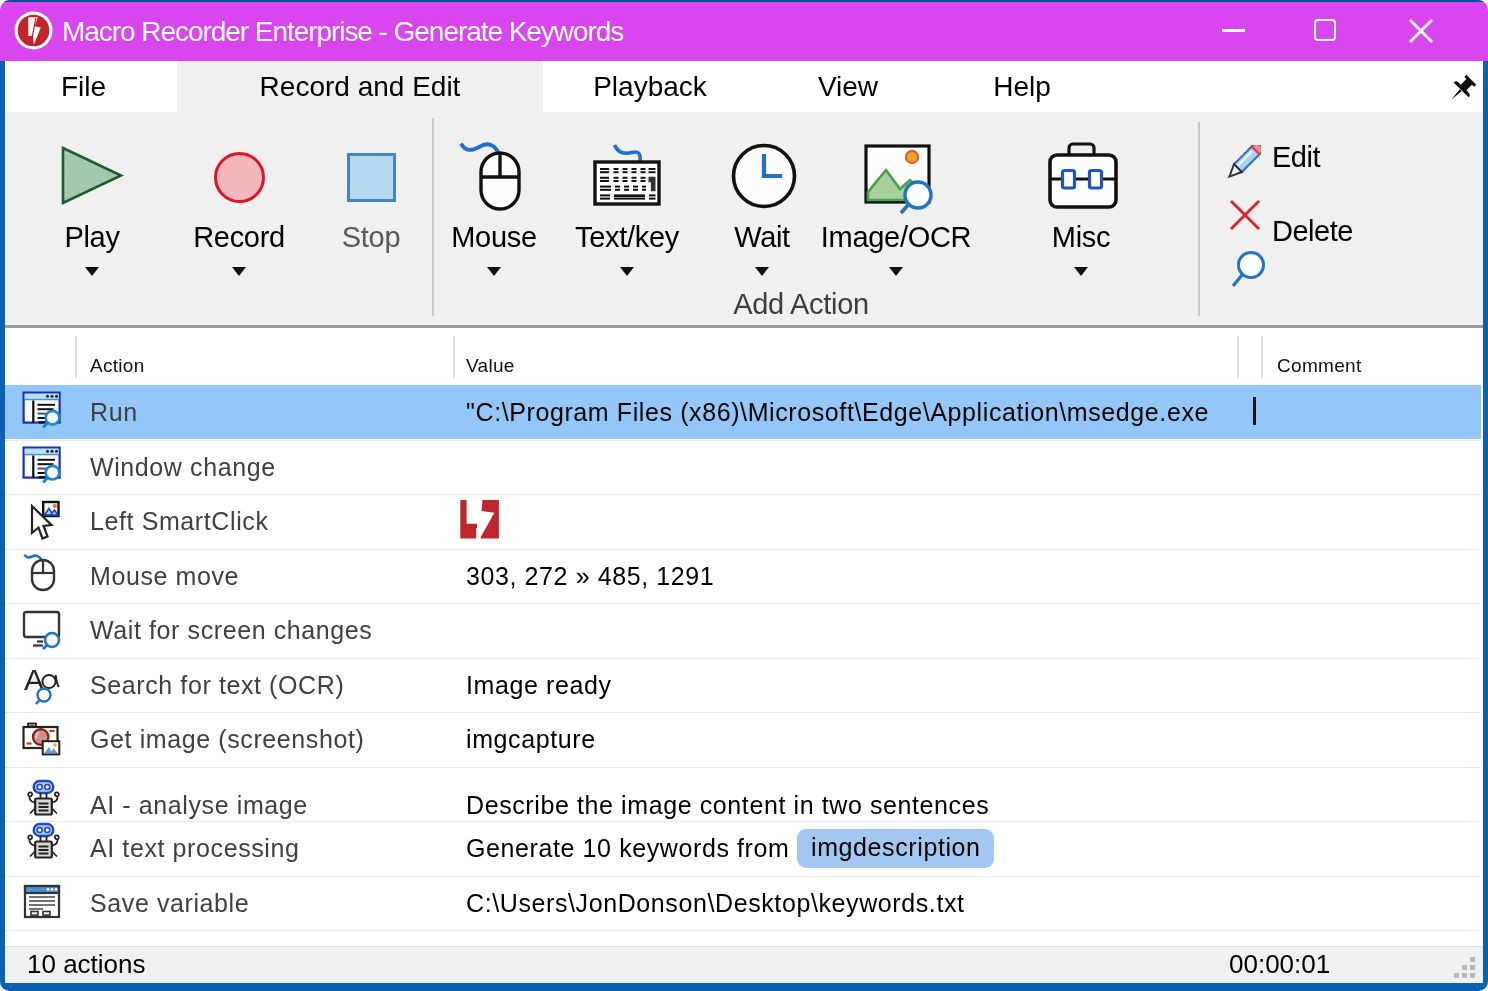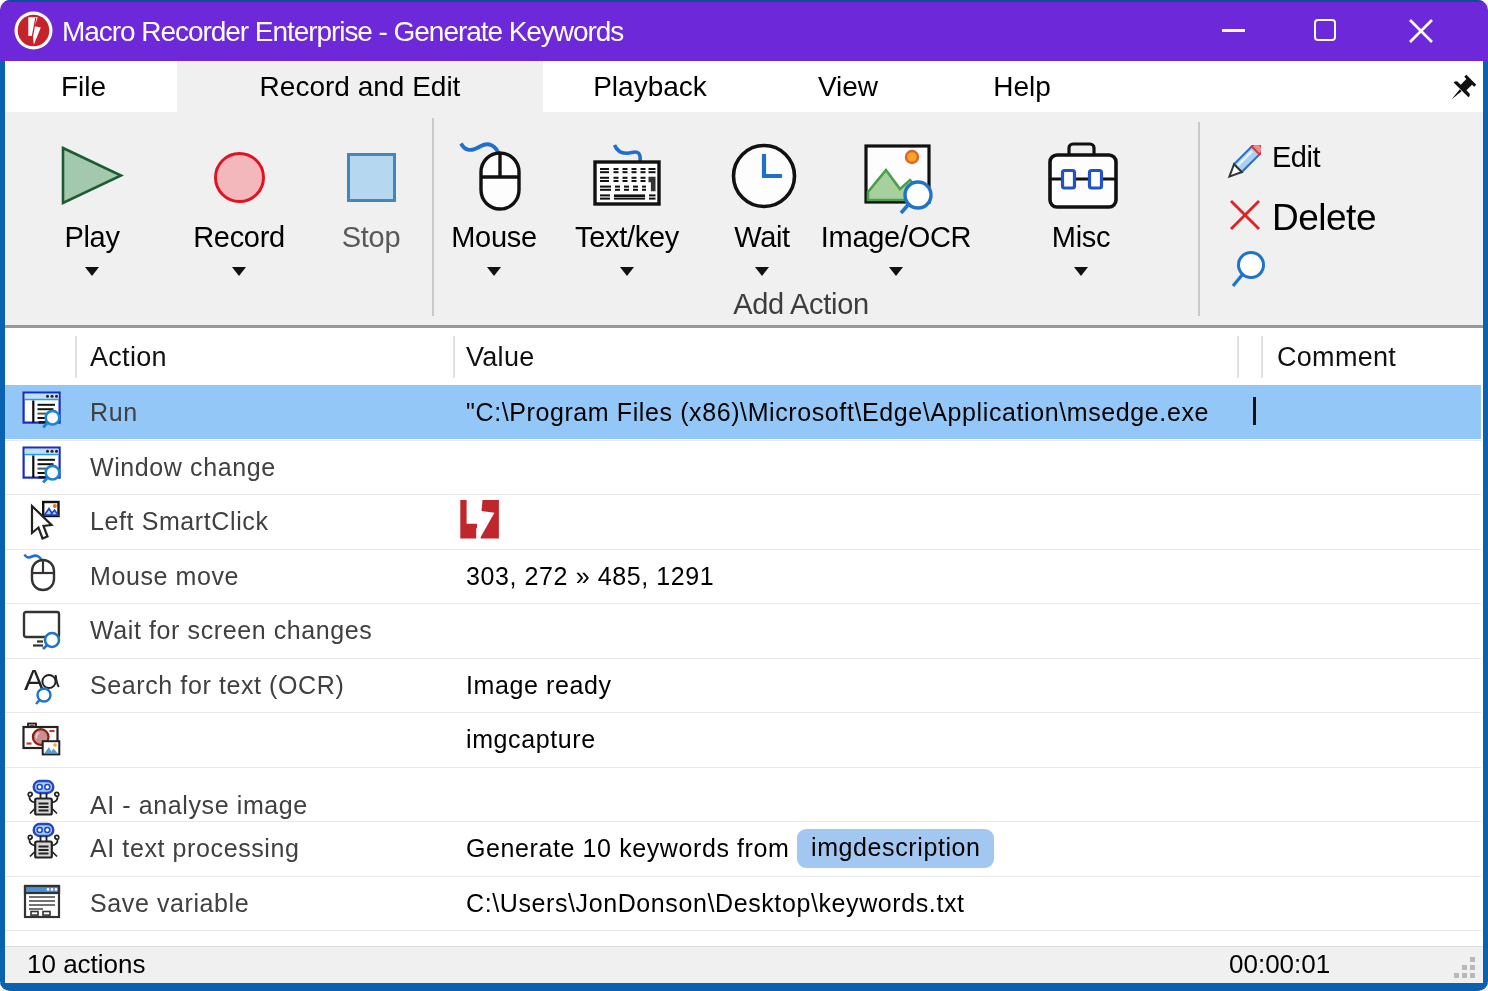--- a/index.html
+++ b/index.html
@@ -2,41 +2,41 @@
 <html><head>
 <meta charset="utf-8">
 <style>
   html,body{margin:0;padding:0;background:#fff;}
   body{width:1488px;height:991px;position:relative;overflow:hidden;
        font-family:"Liberation Sans", sans-serif;}
   .abs{position:absolute;}
   #win{position:absolute;left:0;top:0;width:1488px;height:991px;
        border-radius:10px;overflow:hidden;background:#fff;}
   
-  #title{position:absolute;left:0;top:0;width:1488px;height:61px;background:#6d28d9;}
+  #title{position:absolute;left:0;top:0;width:1488px;height:61px;background:#d946ef;}
   #title .txt{position:absolute;left:62px;top:16px;color:#fff;font-size:28px;letter-spacing:-1.05px;}
   
   #bl{position:absolute;left:0;top:61px;width:5px;bottom:0;background:#0a61b0;}
   #br{position:absolute;right:0;top:61px;width:5px;bottom:0;background:#0a61b0;}
   #bb{position:absolute;left:0;bottom:0;width:1488px;height:8px;background:#0a61b0;}
   
   #menu{position:absolute;left:5px;top:61px;width:1478px;height:51px;background:#fff;}
   .mtab{position:absolute;top:0;height:51px;font-size:28px;color:#000;display:flex;
         align-items:center;justify-content:center;}
   
   #ribbon{position:absolute;left:5px;top:112px;width:1478px;height:213px;background:#f0f0f0;}
   #ribbonline{position:absolute;left:5px;top:325px;width:1478px;height:3px;background:#999;}
   .rlabel{position:absolute;font-size:29px;color:#000;transform:translateX(-50%);white-space:nowrap;letter-spacing:-0.3px;}
   .darr{position:absolute;width:0;height:0;border-left:7px solid transparent;
         border-right:7px solid transparent;border-top:9px solid #111;transform:translateX(-50%);}
   .vsep{position:absolute;width:2px;background:#c9c9c9;}
   
   #table{position:absolute;left:5px;top:328px;width:1478px;height:618px;background:#fff;}
   .hsep{position:absolute;width:2px;top:8px;height:42px;background:#e0e0e0;}
-  .htext{position:absolute;top:0;height:58px;font-size:27px;color:#101010;display:flex;align-items:center;letter-spacing:0.3px;}
+  .htext{position:absolute;top:9px;height:58px;font-size:19px;color:#101010;display:flex;align-items:center;letter-spacing:0.3px;}
   .row{position:absolute;left:0;width:1476px;height:55px;}
   .rowline{position:absolute;left:0;width:1476px;height:1px;background:#e9e9e9;}
   .atext{position:absolute;left:85px;top:0;height:55px;font-size:25px;color:#404040;display:flex;align-items:center;letter-spacing:0.6px;white-space:nowrap;}
   .vtext{position:absolute;left:461px;top:0;height:55px;font-size:25px;color:#000;display:flex;align-items:center;letter-spacing:0.6px;white-space:nowrap;}
   .chip{display:inline-block;background:#a2c8f2;border-radius:9px;padding:4px 13px 6px 14px;}
   
   #status{position:absolute;left:5px;top:946px;width:1478px;height:37px;background:#f0f0f0;border-top:1px solid #dcdcdc;}
 </style>
 </head>
 <body>
@@ -179,21 +179,21 @@
         <path d="M 15.5,24 L 21,36 L 26.5,24 Z" fill="#fff" stroke="#333" stroke-width="2"></path>
         <line x1="19" y1="2" x2="19" y2="22" stroke="#e8f2fb" stroke-width="2.4"></line>
       </g>
     </svg>
     <div class="abs" style="left:1267px;top:29px;font-size:29px;letter-spacing:-0.5px;white-space:nowrap;">Edit</div>
 
     <svg class="abs" style="left:1219px;top:82px;" width="42" height="42" viewBox="0 0 42 42">
       <line x1="7" y1="7" x2="35" y2="35" stroke="#e02222" stroke-width="2.9"></line>
       <line x1="35" y1="7" x2="7" y2="35" stroke="#e02222" stroke-width="2.9"></line>
     </svg>
-    <div class="abs" style="left:1267px;top:85px;font-size:37px;letter-spacing:-0.5px;white-space:nowrap;">Delete</div>
+    <div class="abs" style="left:1267px;top:103px;font-size:29px;letter-spacing:-0.5px;white-space:nowrap;">Delete</div>
 
     <svg class="abs" style="left:1222px;top:138px;" width="42" height="42" viewBox="0 0 42 42">
       <circle cx="24" cy="15" r="12.5" fill="#fff" stroke="#1f74c8" stroke-width="3"></circle>
       <line x1="15" y1="25" x2="6" y2="36" stroke="#1f74c8" stroke-width="3.2"></line>
     </svg>
   </div>
   <div id="ribbonline"></div>
   <div id="table">
 
     <div class="hsep" style="left:70px;"></div>
@@ -304,39 +304,41 @@
 <rect x="1.5" y="8" width="34" height="21" fill="#fff" stroke="#222" stroke-width="2.2"></rect>
 <circle cx="18.7" cy="18" r="7.8" fill="#cb8f8f" stroke="#8c1d12" stroke-width="2.2"></circle>
 <path d="M 14.5,19.5 A 5.5,5.5 0 0 1 17,13.5" fill="none" stroke="#e8d0d0" stroke-width="1.8"></path>
 <line x1="27.5" y1="12" x2="32.5" y2="12" stroke="#c0392b" stroke-width="2.2"></line>
 <line x1="4.5" y1="24.5" x2="9.5" y2="24.5" stroke="#c0392b" stroke-width="2.2"></line>
 <rect x="20.7" y="22.2" width="16.6" height="13.2" fill="#fff" stroke="#222" stroke-width="2"></rect>
 <circle cx="33" cy="26" r="1.8" fill="#f6a623"></circle>
 <path d="M 22.5,34 L 27,28 L 30,34 Z" fill="#5b9bd5"></path>
 <path d="M 28,34 L 31.5,29.5 L 35.5,34 Z" fill="#5b9bd5"></path>
 </svg>
+    <div class="atext">Get image (screenshot)</div>
     <div class="vtext">imgcapture</div>
     </div>
     <div class="rowline" style="top:384.0px;"></div>
     <div class="row" style="top:450px;padding-left:15px;">
     <svg class="abs" style="left:17px;top:0px;" width="42" height="44" viewBox="0 0 42 44">
 <path d="M 13,24.5 C 9,24 7,21.5 7.5,18 M 7.5,18.5 c -2.2,-1 -1.5,-4.2 0.8,-4.2 c 2.4,0 2.8,3.4 -0.8,4.2" fill="none" stroke="#222" stroke-width="1.7"></path>
 <path d="M 30,24.5 C 34,24 36,21.5 35.5,18 M 35.5,18.5 c 2.2,-1 1.5,-4.2 -0.8,-4.2 c -2.4,0 -2.8,3.4 0.8,4.2" fill="none" stroke="#222" stroke-width="1.7"></path>
 <path d="M 12.5,31 L 8,35.5 M 30.5,31 L 35,35.5" stroke="#222" stroke-width="1.7"></path>
 <rect x="11.7" y="3" width="19.6" height="12" rx="6" fill="#9fd0f2" stroke="#2546c2" stroke-width="2.4"></rect>
 <circle cx="17.7" cy="9" r="2.5" fill="#fff" stroke="#2546c2" stroke-width="1.6"></circle>
 <circle cx="25.3" cy="9" r="2.5" fill="#fff" stroke="#2546c2" stroke-width="1.6"></circle>
 <line x1="18.5" y1="15" x2="18.5" y2="20.5" stroke="#222" stroke-width="1.8"></line>
 <line x1="24.5" y1="15" x2="24.5" y2="20.5" stroke="#222" stroke-width="1.8"></line>
 <rect x="13.2" y="20.5" width="16.6" height="16" rx="1.5" fill="#d8d8d8" stroke="#222" stroke-width="2.2"></rect>
 <line x1="16.5" y1="25.5" x2="26.5" y2="25.5" stroke="#222" stroke-width="1.8"></line>
 <line x1="16.5" y1="29" x2="26.5" y2="29" stroke="#222" stroke-width="1.8"></line>
 <line x1="16.5" y1="32.5" x2="26.5" y2="32.5" stroke="#222" stroke-width="1.8"></line>
 </svg>
     <div class="atext">AI - analyse image</div>
+    <div class="vtext">Describe the image content in two sentences</div>
     </div>
     <div class="rowline" style="top:438.5px;"></div>
     <div class="row" style="top:493.0px;">
     <svg class="abs" style="left:17px;top:0px;" width="42" height="44" viewBox="0 0 42 44">
 <path d="M 13,24.5 C 9,24 7,21.5 7.5,18 M 7.5,18.5 c -2.2,-1 -1.5,-4.2 0.8,-4.2 c 2.4,0 2.8,3.4 -0.8,4.2" fill="none" stroke="#222" stroke-width="1.7"></path>
 <path d="M 30,24.5 C 34,24 36,21.5 35.5,18 M 35.5,18.5 c 2.2,-1 1.5,-4.2 -0.8,-4.2 c -2.4,0 -2.8,3.4 0.8,4.2" fill="none" stroke="#222" stroke-width="1.7"></path>
 <path d="M 12.5,31 L 8,35.5 M 30.5,31 L 35,35.5" stroke="#222" stroke-width="1.7"></path>
 <rect x="11.7" y="3" width="19.6" height="12" rx="6" fill="#9fd0f2" stroke="#2546c2" stroke-width="2.4"></rect>
 <circle cx="17.7" cy="9" r="2.5" fill="#fff" stroke="#2546c2" stroke-width="1.6"></circle>
 <circle cx="25.3" cy="9" r="2.5" fill="#fff" stroke="#2546c2" stroke-width="1.6"></circle>

